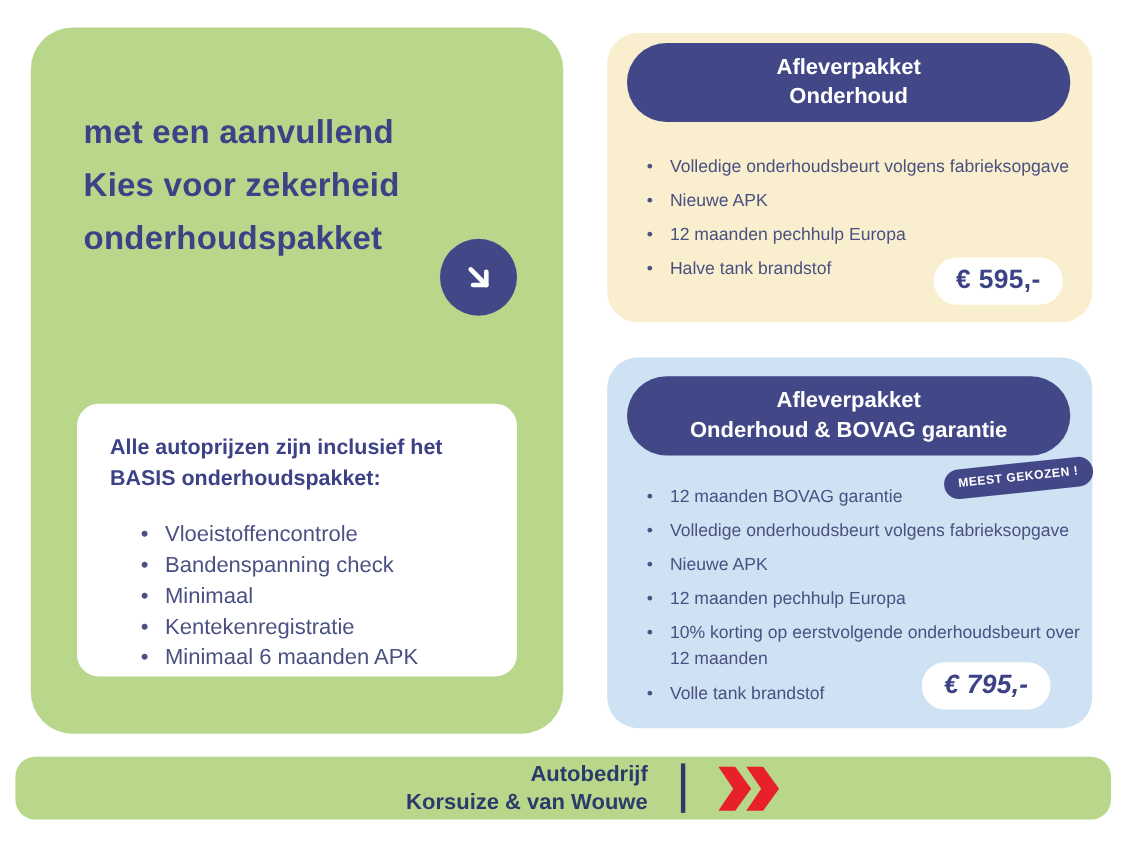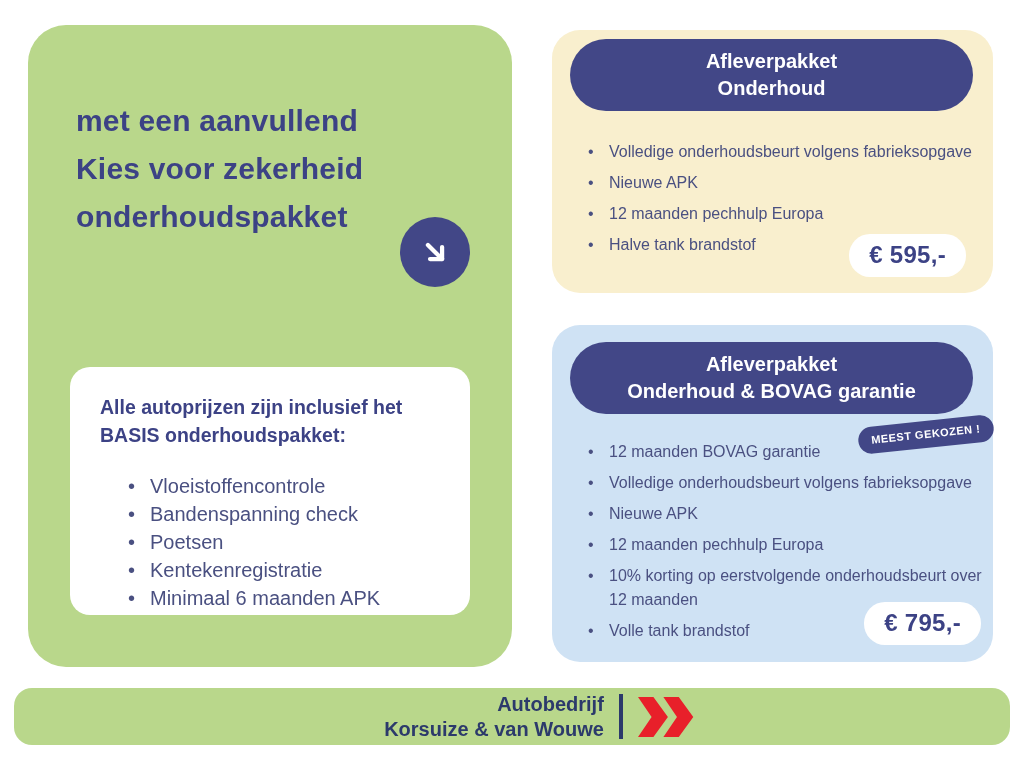--- a/index.html
+++ b/index.html
@@ -64,35 +64,35 @@
   .pkg-list li::before {
     content: "\2022"; position: absolute; left: 0; top: 0; color: #4a5081;
   }
 
   .price-pill {
     position: absolute; background: #ffffff; border-radius: 21px;
     padding: 7px 20px 8px 20px;
     font-size: 24px; font-weight: 700; color: #3c4285; letter-spacing: 0.3px;
   }
   .panel-yellow .price-pill { right: 27px; bottom: 16px; }
-  .panel-blue   .price-pill { right: 12px; bottom: 17px; }
+  .panel-blue   .price-pill { right: 38px; bottom: 17px; font-style: italic; }
 
   .badge {
     position: absolute; left: 306px; top: 96px;
     background: #424787; color: #ffffff; border-radius: 16px;
     padding: 7px 13px 8px 13px;
     font-size: 11px; font-weight: 700; letter-spacing: 0.5px;
     transform: rotate(-6deg); white-space: nowrap;
   }
 
   
   .footer-bar {
     position: absolute; left: 14px; top: 688px; width: 996px; height: 57px;
     background: #b9d78b; border-radius: 18px;
-    display: flex; align-items: center; justify-content: center; gap: 15px;
+    display: flex; align-items: center; justify-content: center; gap: 30px;
     padding-left: 56px;
   }
   .company-name {
     text-align: right; color: #2c3a6b; font-weight: 700;
     font-size: 20px; line-height: 25px;
   }
   .footer-divider { width: 4px; height: 45px; background: #2c3a6b; }
   .chevrons svg { display: block; width: 58px; height: 42px; }
 </style>
 </head>
@@ -113,21 +113,21 @@
   </div>
 
   <div class="basis-card">
     <div class="basis-title">
       <div>Alle autoprijzen zijn inclusief het</div>
       <div>BASIS onderhoudspakket:</div>
     </div>
     <ul>
         <li>Vloeistoffencontrole</li>
         <li>Bandenspanning check</li>
-        <li>Poetsen</li>
+        <li>Minimaal</li>
         <li>Kentekenregistratie</li>
         <li>Minimaal 6 maanden APK</li>
       </ul>
   </div>
 </div>
 
 <div class="panel-pkg panel-yellow">
   <div class="pkg-pill">
     <div>Afleverpakket</div>
     <div>Onderhoud</div>

